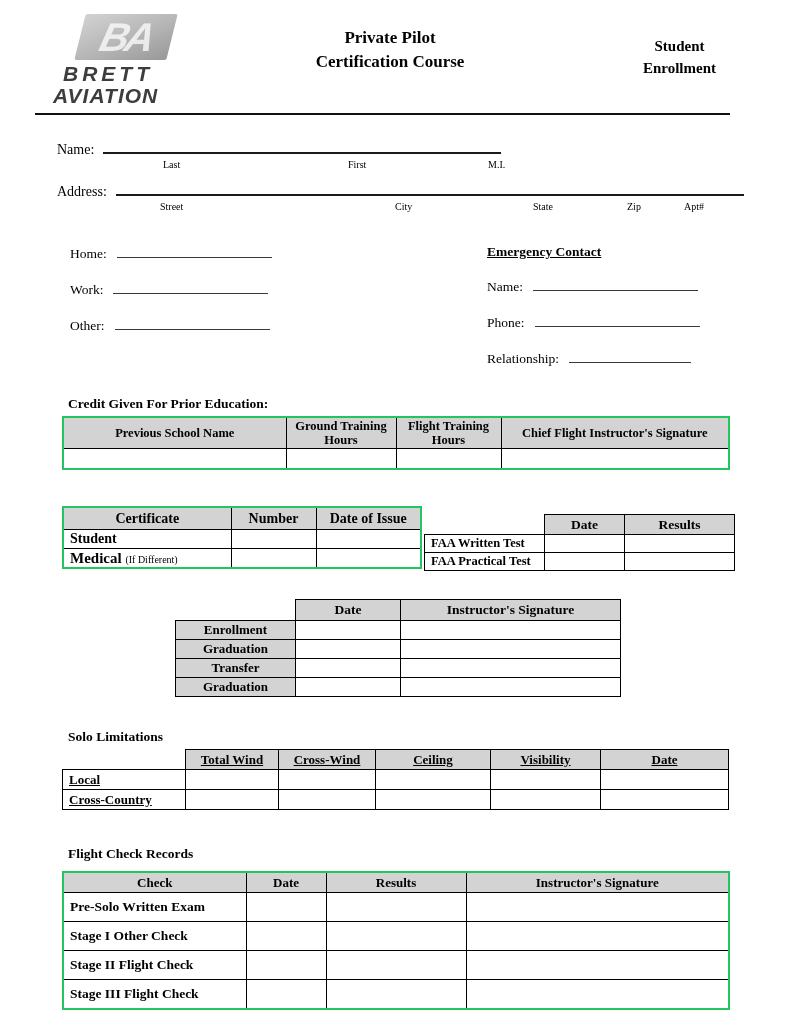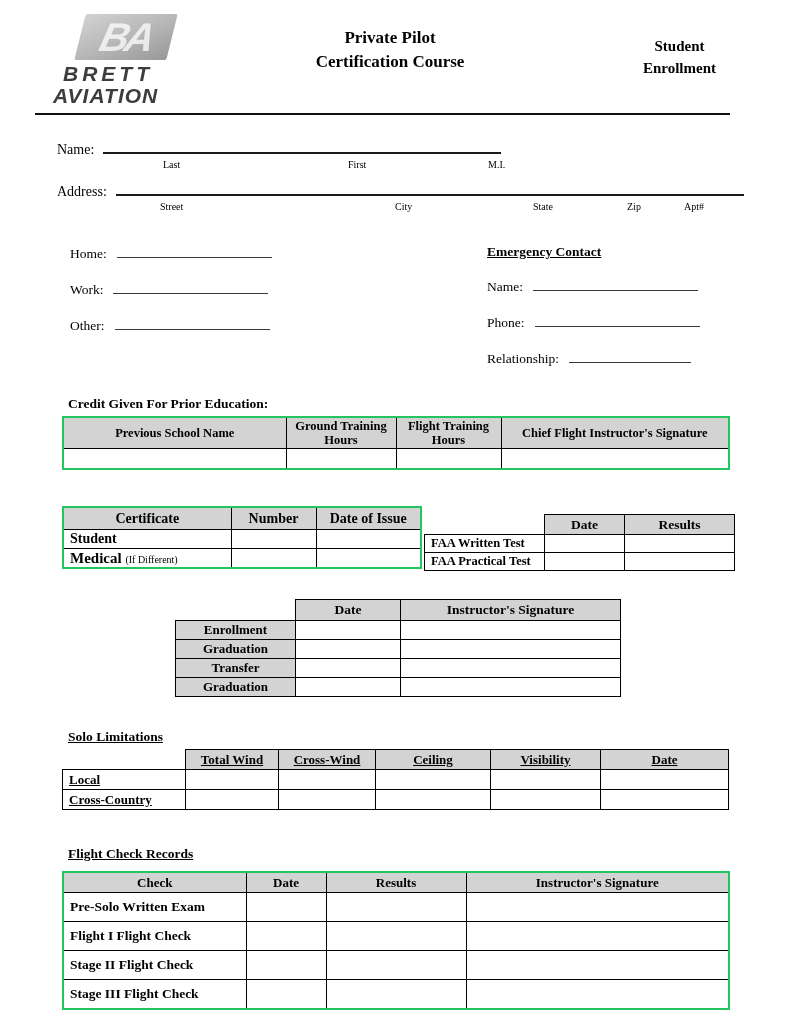--- a/index.html
+++ b/index.html
@@ -46,21 +46,21 @@
   .w155{width:155px;} .w165{width:165px;} .w122{width:122px;}
   
   table{border-collapse:collapse;table-layout:fixed;}
   td,th{border:1px solid #000;padding:0 4px;overflow:hidden;}
   th{background:#d3d3d3;font-weight:bold;text-align:center;font-family:"Liberation Serif",serif;}
   table.framed{border:2px solid #22c55e;}
   td.ghost{border:none;background:#fff;}
   td.rowlabel{font-weight:bold;text-align:left;padding-left:6px;}
   td.graylabel{background:#d3d3d3;font-weight:bold;text-align:center;}
   .tbl-heading{font-weight:bold;font-size:13.5px;margin:0 0 4px 68px;}
-  .tbl-heading.u{text-decoration:underline;}
+  .tbl-heading.u{}
   
   .credit-tbl{margin-left:62px;width:666px;}
   .credit-tbl th{font-size:12.5px;height:30px;line-height:1.15;}
   .credit-tbl td{height:19px;}
   .credit-heading{margin-top:11px;}
   
   .certfaa{display:flex;margin:36px 0 0 62px;width:673px;align-items:flex-start;}
   .cert-tbl{width:358px;}
   .cert-tbl th{font-size:14px;height:21px;text-align:center;}
   .cert-tbl td{height:18px;}
@@ -331,21 +331,21 @@
       <th>Results</th>
       <th>Instructor's Signature</th>
     </tr>
     <tr>
       <td class="rowlabel">Pre-Solo Written Exam</td>
       <td></td>
       <td></td>
       <td></td>
     </tr>
     <tr>
-      <td class="rowlabel">Flight I Flight Check</td>
+      <td class="rowlabel">Stage I Other Check</td>
       <td></td>
       <td></td>
       <td></td>
     </tr>
     <tr>
       <td class="rowlabel">Stage II Flight Check</td>
       <td></td>
       <td></td>
       <td></td>
     </tr>

